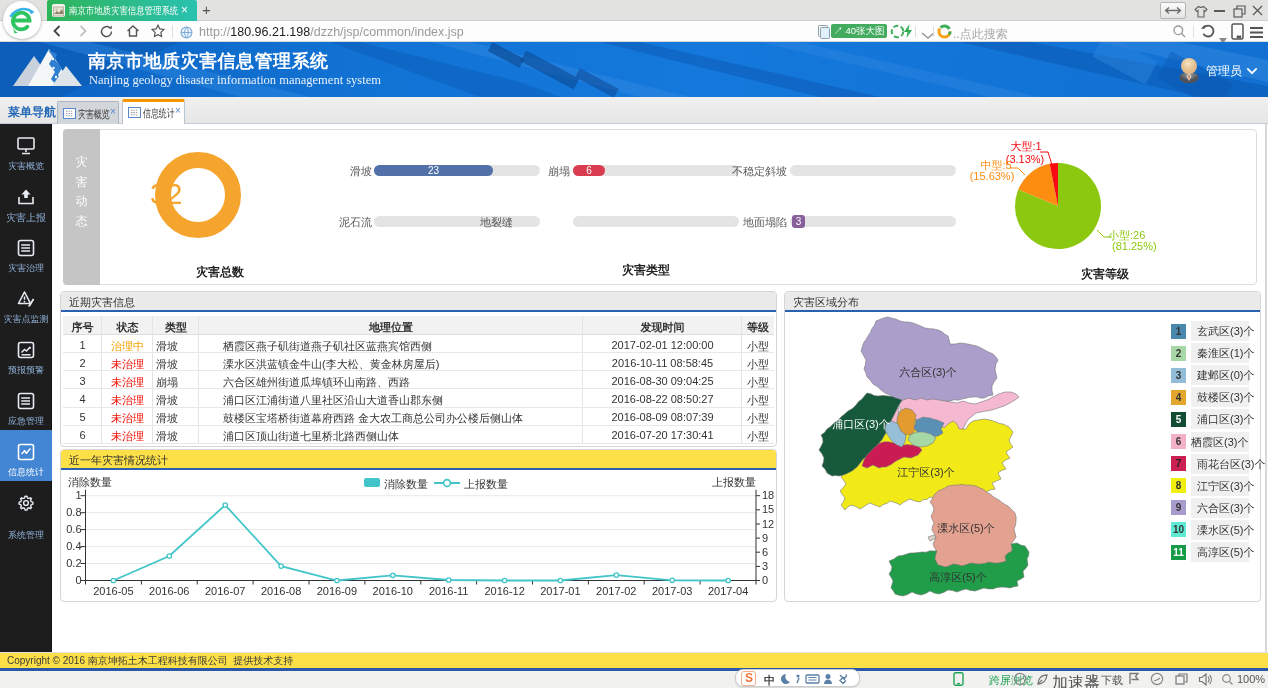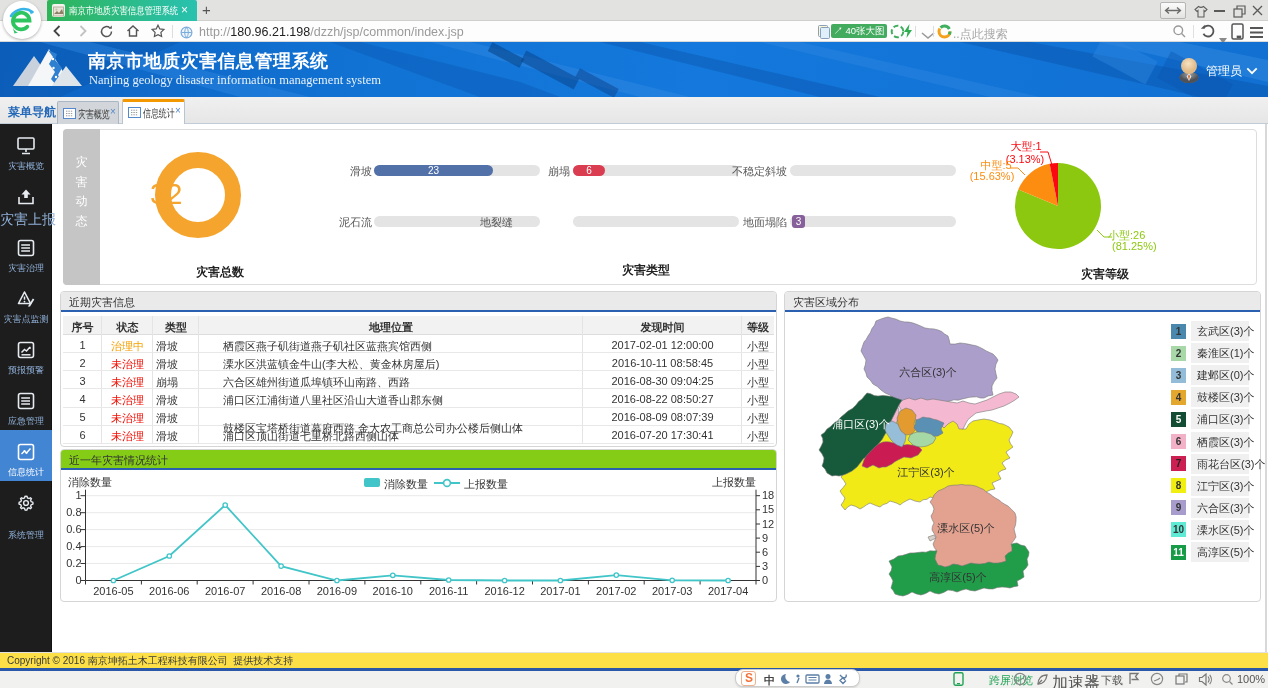--- a/index.html
+++ b/index.html
@@ -194,21 +194,21 @@
         <rect x="2" y="2" width="16" height="11" rx="1.2" fill="none" stroke="#e6ebf1" stroke-width="1.6"></rect>
         <path d="M10 13v3M6 17.5h8" stroke="#e6ebf1" stroke-width="1.6" fill="none"></path>
       </svg>
       <div style="position:absolute;left:0;top:36px;width:52px;text-align:center;font-size:9px;color:#8fb0d8;white-space:nowrap;">灾害概览</div>
     </div>
     <div style="position:absolute;left:0;top:51px;width:52px;height:51px;">
       <svg width="20" height="20" viewBox="0 0 20 20" style="position:absolute;left:16px;top:12px;">
         <path d="M10 2.5 L14.5 7.5 L11.8 7.5 L11.8 11 L8.2 11 L8.2 7.5 L5.5 7.5 Z" fill="#e6ebf1"></path>
         <path d="M3 10v6.5h14V10" fill="none" stroke="#e6ebf1" stroke-width="1.6"></path>
       </svg>
-      <div style="position:absolute;left:0;top:36px;width:52px;text-align:center;font-size:14px;color:#8fb0d8;white-space:nowrap;">灾害上报</div>
+      <div style="position:absolute;left:0;top:36px;width:52px;text-align:center;font-size:10px;color:#8fb0d8;white-space:nowrap;">灾害上报</div>
     </div>
     <div style="position:absolute;left:0;top:102px;width:52px;height:51px;">
       <svg width="20" height="20" viewBox="0 0 20 20" style="position:absolute;left:16px;top:12px;">
         <rect x="2.5" y="2.5" width="15" height="15" rx="2" fill="none" stroke="#e6ebf1" stroke-width="1.6"></rect>
         <path d="M6 7h8M6 10h8M6 13h8" stroke="#e6ebf1" stroke-width="1.4"></path>
         <path d="M5.2 7h.8M5.2 10h.8M5.2 13h.8" stroke="#e6ebf1" stroke-width="1.4"></path>
       </svg>
       <div style="position:absolute;left:0;top:36px;width:52px;text-align:center;font-size:9px;color:#8fb0d8;white-space:nowrap;">灾害治理</div>
     </div>
     <div style="position:absolute;left:0;top:153px;width:52px;height:51px;">
@@ -333,32 +333,32 @@
 <div class="abs" style="left:63px;top:392.8px;width:39px;text-align:center;font-size:11px;color:#333;">4</div>
 <div class="abs" style="left:102px;top:392.8px;width:51px;text-align:center;font-size:11px;color:#f20c00;">未治理</div>
 <div class="abs" style="left:148px;top:392.8px;width:38px;text-align:center;font-size:11px;color:#333;">滑坡</div>
 <div class="abs" style="left:223px;top:392.8px;width:358px;font-size:11px;color:#333;white-space:nowrap;overflow:hidden;">浦口区江浦街道八里社区沿山大道香山郡东侧</div>
 <div class="abs" style="left:583px;top:392.8px;width:159px;text-align:center;font-size:11px;color:#333;">2016-08-22 08:50:27</div>
 <div class="abs" style="left:742px;top:392.8px;width:32px;text-align:center;font-size:11px;color:#333;">小型</div>
 <div class="abs" style="left:63px;top:424.6px;width:711px;height:1px;background:#e8e8e8;"></div>
 <div class="abs" style="left:63px;top:410.9px;width:39px;text-align:center;font-size:11px;color:#333;">5</div>
 <div class="abs" style="left:102px;top:410.9px;width:51px;text-align:center;font-size:11px;color:#f20c00;">未治理</div>
 <div class="abs" style="left:148px;top:410.9px;width:38px;text-align:center;font-size:11px;color:#333;">滑坡</div>
-<div class="abs" style="left:223px;top:410.9px;width:358px;font-size:11px;color:#333;white-space:nowrap;overflow:hidden;margin-top:10px;">鼓楼区宝塔桥街道幕府西路 金大农工商总公司办公楼后侧山体</div>
+<div class="abs" style="left:223px;top:410.9px;width:358px;font-size:11px;color:#333;white-space:nowrap;overflow:hidden;">鼓楼区宝塔桥街道幕府西路 金大农工商总公司办公楼后侧山体</div>
 <div class="abs" style="left:583px;top:410.9px;width:159px;text-align:center;font-size:11px;color:#333;">2016-08-09 08:07:39</div>
 <div class="abs" style="left:742px;top:410.9px;width:32px;text-align:center;font-size:11px;color:#333;">小型</div>
 <div class="abs" style="left:63px;top:442.7px;width:711px;height:1px;background:#e8e8e8;"></div>
 <div class="abs" style="left:63px;top:429.0px;width:39px;text-align:center;font-size:11px;color:#333;">6</div>
 <div class="abs" style="left:102px;top:429.0px;width:51px;text-align:center;font-size:11px;color:#f20c00;">未治理</div>
 <div class="abs" style="left:148px;top:429.0px;width:38px;text-align:center;font-size:11px;color:#333;">滑坡</div>
 <div class="abs" style="left:223px;top:429.0px;width:358px;font-size:11px;color:#333;white-space:nowrap;overflow:hidden;">浦口区顶山街道七里桥北路西侧山体</div>
 <div class="abs" style="left:583px;top:429.0px;width:159px;text-align:center;font-size:11px;color:#333;">2016-07-20 17:30:41</div>
 <div class="abs" style="left:742px;top:429.0px;width:32px;text-align:center;font-size:11px;color:#333;">小型</div>
 <div class="abs" style="left:60px;top:449px;width:717px;height:153px;background:#fff;border:1px solid #d5d5d5;border-radius:4px;"></div>
-<div class="abs" style="left:61px;top:450px;width:715px;height:20px;background:#84cc16;border-radius:3px 3px 0 0;border-bottom:2px solid #2b5fb0;font-size:11px;color:#333;line-height:20px;"><span style="margin-left:8px;">近一年灾害情况统计</span></div>
+<div class="abs" style="left:61px;top:450px;width:715px;height:20px;background:#fde047;border-radius:3px 3px 0 0;border-bottom:2px solid #2b5fb0;font-size:11px;color:#333;line-height:20px;"><span style="margin-left:8px;">近一年灾害情况统计</span></div>
 <div class="abs" style="left:68px;top:475px;font-size:11px;color:#333;">消除数量</div>
 <div class="abs" style="left:712px;top:475px;font-size:11px;color:#333;">上报数量</div>
 <div class="abs" style="left:364px;top:478px;width:16px;height:9px;background:#41c5c8;border-radius:2px;"></div>
 <div class="abs" style="left:384px;top:477px;font-size:11px;color:#333;">消除数量</div>
 <svg class="abs" width="26" height="10" viewBox="0 0 26 10" style="left:434px;top:478px;">
     <path d="M0 5h26" stroke="#41c5c8" stroke-width="2"></path>
     <circle cx="13" cy="5" r="3.4" fill="#fff" stroke="#41c5c8" stroke-width="1.6"></circle>
   </svg>
 <div class="abs" style="left:464px;top:477px;font-size:11px;color:#333;">上报数量</div>
 <svg class="abs" width="717" height="130" viewBox="60 470 717 130" style="left:60px;top:470px;">
@@ -461,21 +461,21 @@
 <div class="abs" style="left:1191px;top:321.0px;width:58px;height:20px;background:#f0f0f0;font-size:11px;color:#333;line-height:20px;white-space:nowrap;"><span style="margin-left:6px;">玄武区(3)个</span></div>
 <div class="abs" style="left:1171px;top:345.6px;width:15px;height:15px;background:#a8d8a8;color:#333;font-size:10px;font-weight:bold;text-align:center;line-height:15px;">2</div>
 <div class="abs" style="left:1191px;top:343.1px;width:58px;height:20px;background:#f0f0f0;font-size:11px;color:#333;line-height:20px;white-space:nowrap;"><span style="margin-left:6px;">秦淮区(1)个</span></div>
 <div class="abs" style="left:1171px;top:367.7px;width:15px;height:15px;background:#92bcd8;color:#333;font-size:10px;font-weight:bold;text-align:center;line-height:15px;">3</div>
 <div class="abs" style="left:1191px;top:365.2px;width:58px;height:20px;background:#f0f0f0;font-size:11px;color:#333;line-height:20px;white-space:nowrap;"><span style="margin-left:6px;">建邺区(0)个</span></div>
 <div class="abs" style="left:1171px;top:389.8px;width:15px;height:15px;background:#e3a72e;color:#333;font-size:10px;font-weight:bold;text-align:center;line-height:15px;">4</div>
 <div class="abs" style="left:1191px;top:387.3px;width:58px;height:20px;background:#f0f0f0;font-size:11px;color:#333;line-height:20px;white-space:nowrap;"><span style="margin-left:6px;">鼓楼区(3)个</span></div>
 <div class="abs" style="left:1171px;top:411.9px;width:15px;height:15px;background:#124d33;color:#fff;font-size:10px;font-weight:bold;text-align:center;line-height:15px;">5</div>
 <div class="abs" style="left:1191px;top:409.4px;width:58px;height:20px;background:#f0f0f0;font-size:11px;color:#333;line-height:20px;white-space:nowrap;"><span style="margin-left:6px;">浦口区(3)个</span></div>
 <div class="abs" style="left:1171px;top:434.0px;width:15px;height:15px;background:#f2b1c6;color:#333;font-size:10px;font-weight:bold;text-align:center;line-height:15px;">6</div>
-<div class="abs" style="left:1191px;top:431.5px;width:58px;height:20px;background:#f0f0f0;font-size:11px;color:#333;line-height:20px;white-space:nowrap;"><span style="margin-left:6px;text-align:center;">栖霞区(3)个</span></div>
+<div class="abs" style="left:1191px;top:431.5px;width:58px;height:20px;background:#f0f0f0;font-size:11px;color:#333;line-height:20px;white-space:nowrap;"><span style="text-align:center;">栖霞区(3)个</span></div>
 <div class="abs" style="left:1171px;top:456.1px;width:15px;height:15px;background:#cc1f52;color:#222;font-size:10px;font-weight:bold;text-align:center;line-height:15px;">7</div>
 <div class="abs" style="left:1191px;top:453.6px;width:58px;height:20px;background:#f0f0f0;font-size:11px;color:#333;line-height:20px;white-space:nowrap;"><span style="margin-left:6px;">雨花台区(3)个</span></div>
 <div class="abs" style="left:1171px;top:478.2px;width:15px;height:15px;background:#f0ef10;color:#333;font-size:10px;font-weight:bold;text-align:center;line-height:15px;">8</div>
 <div class="abs" style="left:1191px;top:475.7px;width:58px;height:20px;background:#f0f0f0;font-size:11px;color:#333;line-height:20px;white-space:nowrap;"><span style="margin-left:6px;">江宁区(3)个</span></div>
 <div class="abs" style="left:1171px;top:500.3px;width:15px;height:15px;background:#a89ccc;color:#333;font-size:10px;font-weight:bold;text-align:center;line-height:15px;">9</div>
 <div class="abs" style="left:1191px;top:497.8px;width:58px;height:20px;background:#f0f0f0;font-size:11px;color:#333;line-height:20px;white-space:nowrap;"><span style="margin-left:6px;">六合区(3)个</span></div>
 <div class="abs" style="left:1171px;top:522.4px;width:15px;height:15px;background:#5eead4;color:#333;font-size:10px;font-weight:bold;text-align:center;line-height:15px;">10</div>
 <div class="abs" style="left:1191px;top:519.9px;width:58px;height:20px;background:#f0f0f0;font-size:11px;color:#333;line-height:20px;white-space:nowrap;"><span style="margin-left:6px;">溧水区(5)个</span></div>
 <div class="abs" style="left:1171px;top:544.5px;width:15px;height:15px;background:#169c47;color:#fff;font-size:10px;font-weight:bold;text-align:center;line-height:15px;">11</div>
 <div class="abs" style="left:1191px;top:542.0px;width:58px;height:20px;background:#f0f0f0;font-size:11px;color:#333;line-height:20px;white-space:nowrap;"><span style="margin-left:6px;">高淳区(5)个</span></div>

